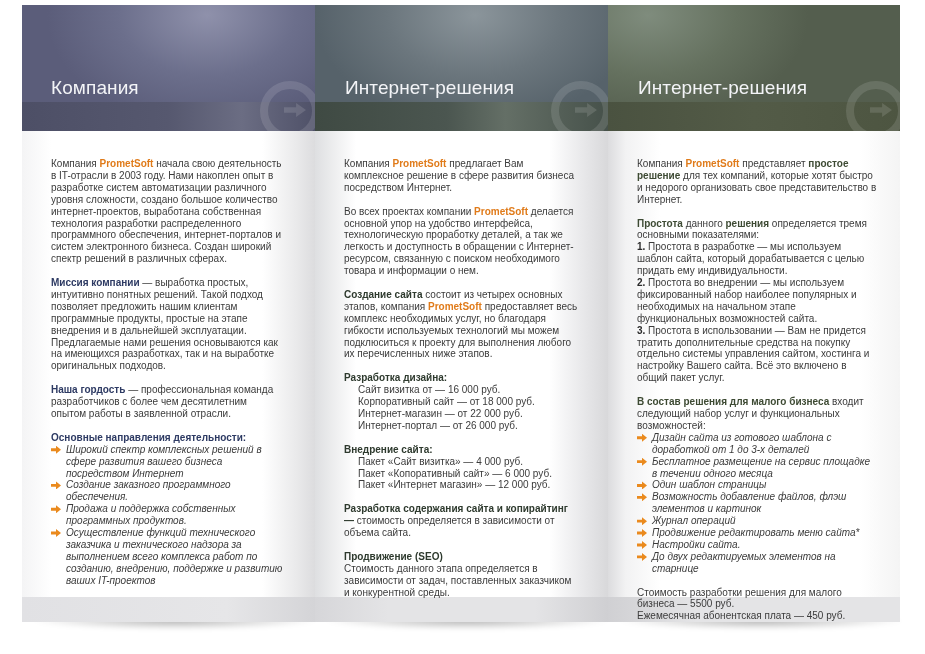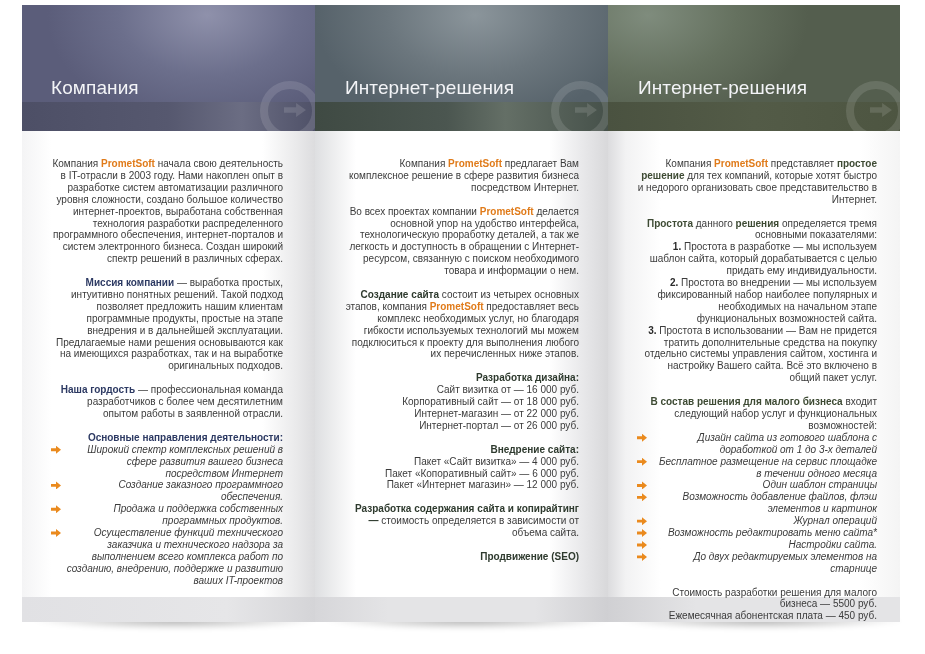--- a/index.html
+++ b/index.html
@@ -1,19 +1,19 @@
 <!DOCTYPE html>
 <html><head>
 <meta charset="utf-8">
 <style>
   * { margin: 0; padding: 0; box-sizing: border-box; }
   html, body { width: 925px; height: 654px; background: #ffffff; overflow: hidden; }
   body { font-family: "Liberation Sans", sans-serif; position: relative; }
 
-  .brochure { position: absolute; left: 22px; top: 5px; width: 882px; height: 622px; text-align: right; }
+  .brochure { position: absolute; left: 22px; top: 5px; width: 882px; height: 622px; }
 
   .panel {
     position: absolute; top: 0; height: 617px; overflow: hidden;
     background: #fff;
   }
   .panel-1 { left: 0; width: 293px; }
   .panel-2 { left: 293px; width: 293px; }
   .panel-3 { left: 586px; width: 292px; }
 
   
@@ -155,20 +155,21 @@
 
       <div class="hl-dark">Внедрение сайта:</div>
       <div class="indent">Пакет «Сайт визитка» — 4 000 руб.</div>
       <div class="indent">Пакет «Копоративный сайт» — 6 000 руб.</div>
       <div class="indent" style="margin-bottom:11.9px;">Пакет «Интернет магазин» — 12 000 руб.</div>
 
       <p>
         <span class="hl-dark">Разработка содержания сайта и копирайтинг —</span><span> стоимость определяется в зависимости от объема сайта.</span>
       </p>
       <div class="hl-dark">Продвижение (SEO)</div>
+      <div>Стоимость данного этапа определяется в зависимости от задач, поставленных заказчиком и конкурентной среды.</div>
     </div>
   </section>
 
   <section class="panel panel-3">
     <div class="header">
       <div class="header-band"></div>
       <h1 class="header-title">Интернет-решения</h1>
       <div class="arrow-circle"></div>
     </div>
     <div class="body"></div>
@@ -187,21 +188,21 @@
 
       <div>
         <span class="hl-green">В состав решения для малого бизнеса</span><span> входит следующий набор услуг и функциональных возможностей:</span>
       </div>
       <ul class="arrows">
         <li><span class="arr"></span><span>Дизайн сайта из готового шаблона с доработкой от 1 до 3-х деталей</span></li>
         <li><span class="arr"></span><span>Бесплатное размещение на сервис площадке в течении одного месяца</span></li>
         <li><span class="arr"></span><span>Один шаблон страницы</span></li>
         <li><span class="arr"></span><span>Возможность добавление файлов, флэш элементов и картинок</span></li>
         <li><span class="arr"></span><span>Журнал операций</span></li>
-        <li><span class="arr"></span><span>Возможность редактировать меню сайта*</span></li>
+        <li><span class="arr"></span><span>Продвижение редактировать меню сайта*</span></li>
         <li><span class="arr"></span><span>Настройки сайта.</span></li>
         <li><span class="arr"></span><span>До двух редактируемых элементов на старнице</span></li>
       </ul>
       <div>Стоимость разработки решения для малого бизнеса — 5500 руб.</div>
       <div>Ежемесячная абонентская плата — 450 руб.</div>
     </div>
   </section>
 </div>
 
 </body></html>

